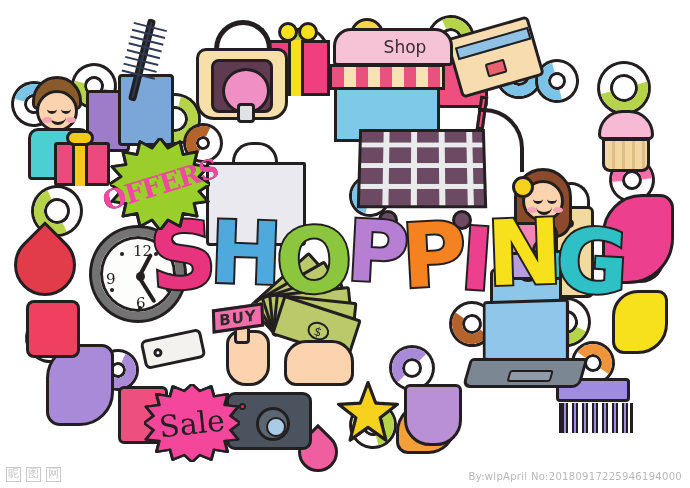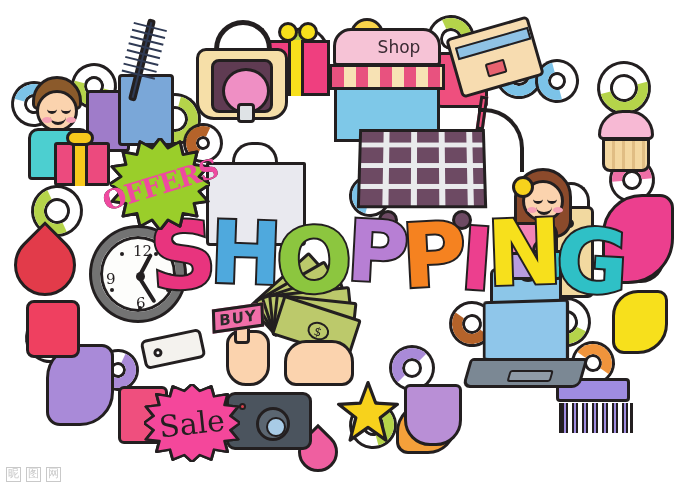--- a/index.html
+++ b/index.html
@@ -83,21 +83,21 @@
     color: #b8b8b8;
     font-size: 10px;
     font-family: "DejaVu Sans", sans-serif;
     letter-spacing: .3px;
     z-index: 200;
   }
 
   #shop-sign {
     position: absolute;
     left: 333px; top: 28px;
-    width: 108px; height: 38px;
+    width: 120px; height: 38px;
     background: #f6c3d6;
     border: 3px solid #231f20;
     border-radius: 18px 18px 4px 4px;
     display: flex; align-items: center; justify-content: center;
     z-index: 30;
     padding-left: 24px;
   }
   #shop-sign span {
     font-family: "DejaVu Sans", sans-serif;
     font-size: 17px;
@@ -692,14 +692,15 @@
     <span class="ltr" style="color:#f7e01c;transform:translateY(-4px) rotate(-2deg);font-size:90px;">N</span>
     <span class="ltr" style="color:#2fc0c6;transform:translateY(4px) rotate(3deg);font-size:88px;">G</span>
   </div>
 
   <div id="wm-left">
     <div class="wm-box">昵</div>
     <div class="wm-box">图</div>
     <div class="wm-box">网</div>
   </div>
 
+  <div id="wm-right">By:wlpApril  No:20180917225946194000</div>
 
 </div>
 
 </body></html>

